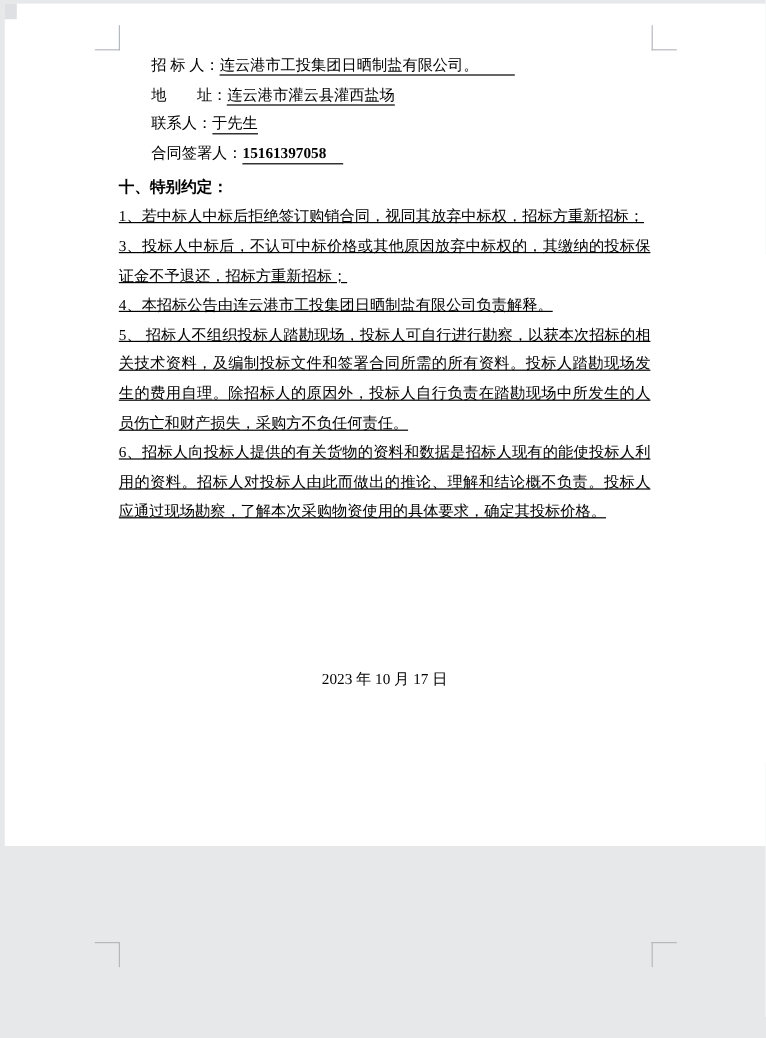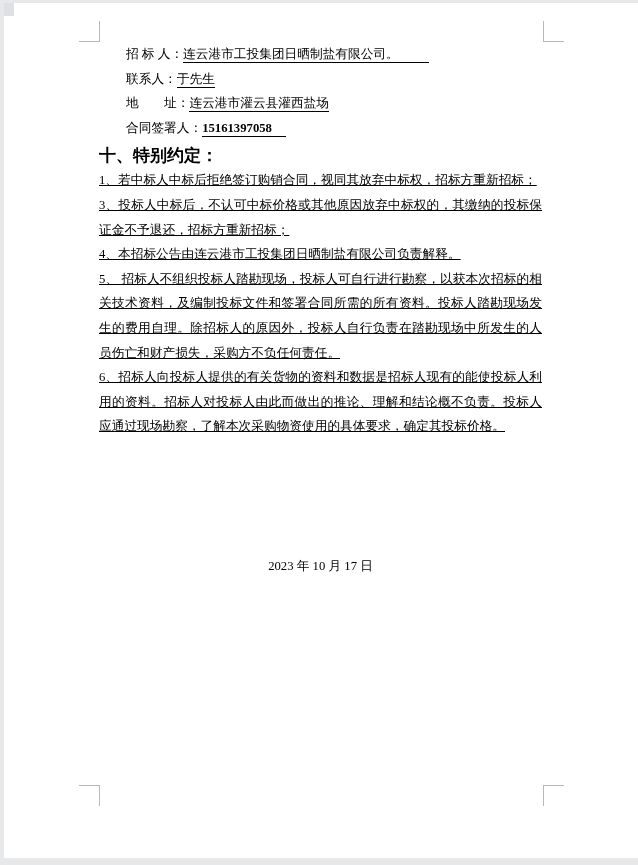--- a/index.html
+++ b/index.html
@@ -7,21 +7,21 @@
   body {
     width: 638px; height: 865px;
     background: #e7e8ea;
     position: relative;
     overflow: hidden;
     font-family: "Liberation Serif", "DejaVu Serif", serif;
   }
   .page {
     position: absolute;
     left: 4px; top: 3px;
-    width: 634px; height: 855px;
+    width: 634px; height: 702px;
     background: #ffffff;
   }
   .corner-patch {
     position: absolute;
     left: 0; top: 0;
     width: 10px; height: 13px;
     background: #dfe0e3;
   }
   
   .crop {
@@ -43,42 +43,42 @@
     color: #000000;
   }
   .contact-row { padding-left: 27px; white-space: pre; }
   .contact-label { white-space: pre; }
   .u { border-bottom: 1px solid #000; padding-bottom: 1px; }
   .ext-lg { padding-right: 30px; }
   .ext-sm { padding-right: 14px; font-weight: bold; }
   .heading {
     font-family: "Liberation Sans", "DejaVu Sans", sans-serif;
     font-weight: bold;
-    font-size: 17px;
+    font-size: 13px;
     line-height: 24.6px;
     margin: 3.5px 0 0 0;
   }
   .clause { margin: 0; text-align: justify; text-decoration: underline; }
   .doc-date { text-align: center; margin-top: 115px; }
 </style>
 </head>
 <body>
 
 <div class="page">
   <div class="crop tl"></div>
   <div class="crop tr"></div>
   <div class="crop bl"></div>
   <div class="crop br"></div>
 
   <div class="content">
 
     <div class="contact-block">
       <div class="contact-row"><span class="contact-label">招 标 人：</span><span class="u ext-lg">连云港市工投集团日晒制盐有限公司。</span></div>
+      <div class="contact-row"><span class="contact-label">地        址：</span><span class="u">连云港市灌云县灌西盐场</span></div>
       <div class="contact-row"><span class="contact-label">联系人：</span><span class="u">于先生</span></div>
-      <div class="contact-row"><span class="contact-label">地        址：</span><span class="u">连云港市灌云县灌西盐场</span></div>
       <div class="contact-row"><span class="contact-label">合同签署人：</span><span class="u ext-sm">15161397058</span></div>
     </div>
 
     <h2 class="heading">十、特别约定：</h2>
 
     <p class="clause">1、若中标人中标后拒绝签订购销合同，视同其放弃中标权，招标方重新招标；</p>
     <p class="clause">3、投标人中标后，不认可中标价格或其他原因放弃中标权的，其缴纳的投标保证金不予退还，招标方重新招标；</p>
     <p class="clause">4、本招标公告由连云港市工投集团日晒制盐有限公司负责解释。</p>
     <p class="clause">5、 招标人不组织投标人踏勘现场，投标人可自行进行勘察，以获本次招标的相关技术资料，及编制投标文件和签署合同所需的所有资料。投标人踏勘现场发生的费用自理。除招标人的原因外，投标人自行负责在踏勘现场中所发生的人员伤亡和财产损失，采购方不负任何责任。</p>
     <p class="clause">6、招标人向投标人提供的有关货物的资料和数据是招标人现有的能使投标人利用的资料。招标人对投标人由此而做出的推论、理解和结论概不负责。投标人应通过现场勘察，了解本次采购物资使用的具体要求，确定其投标价格。</p>

